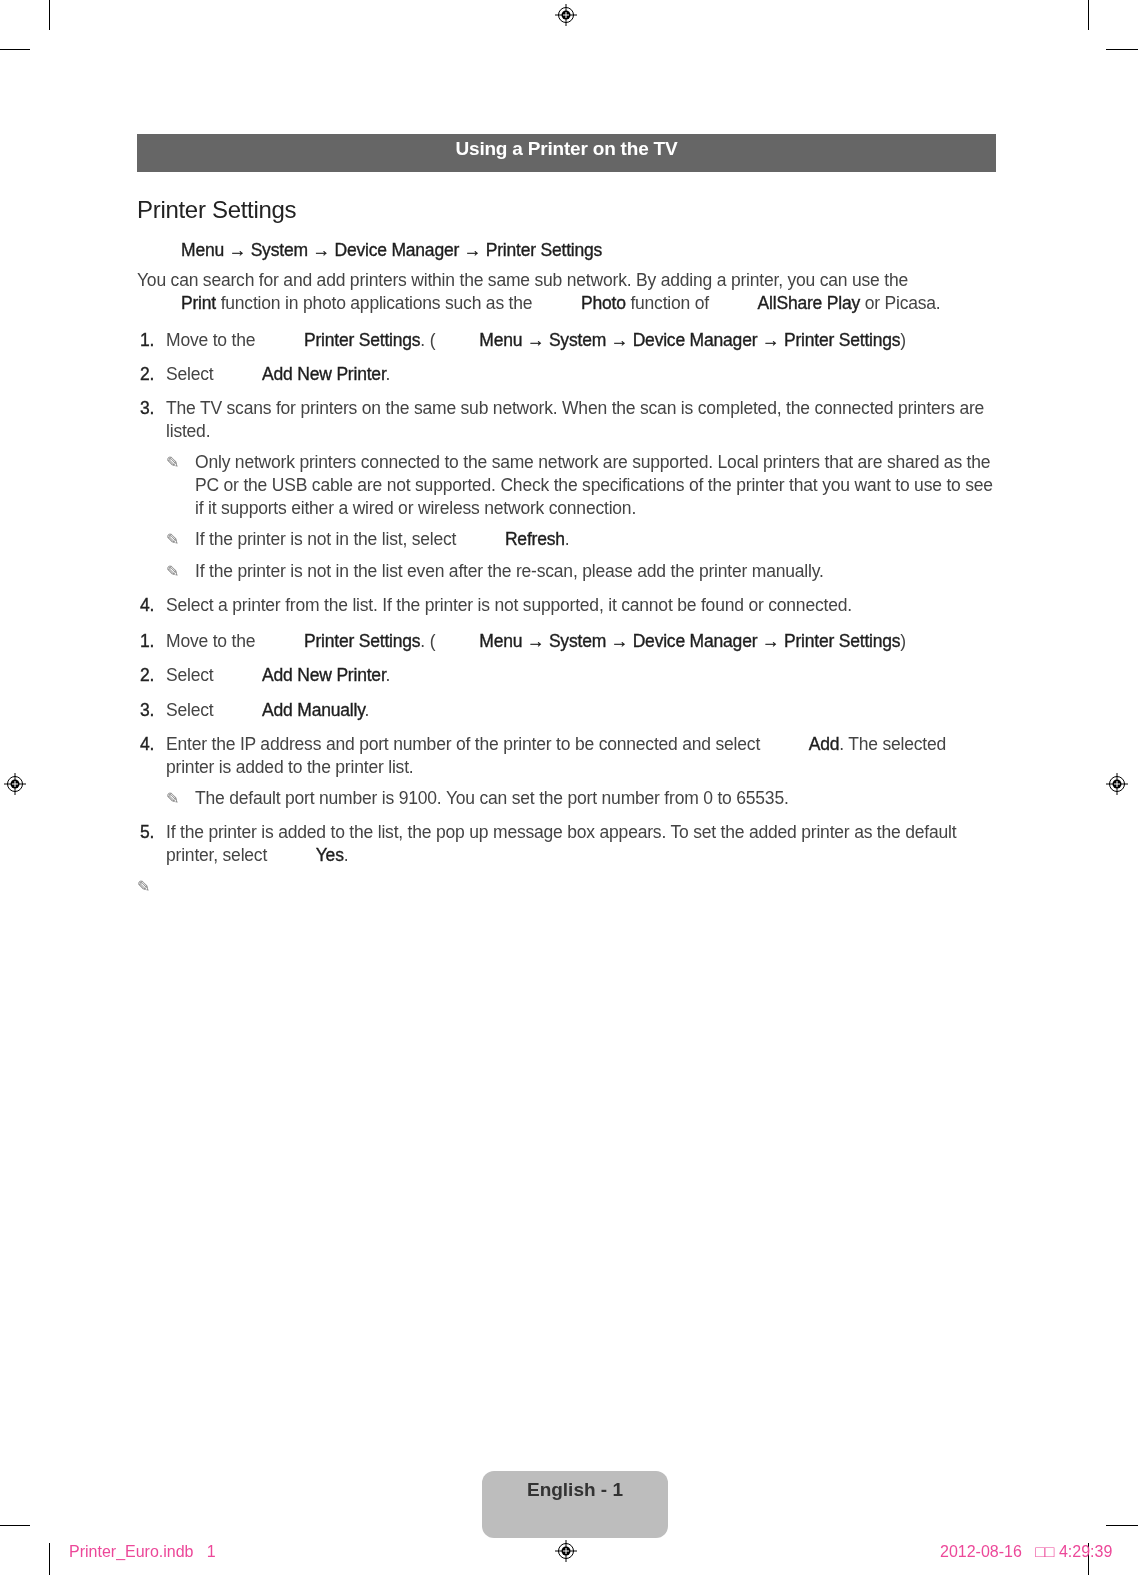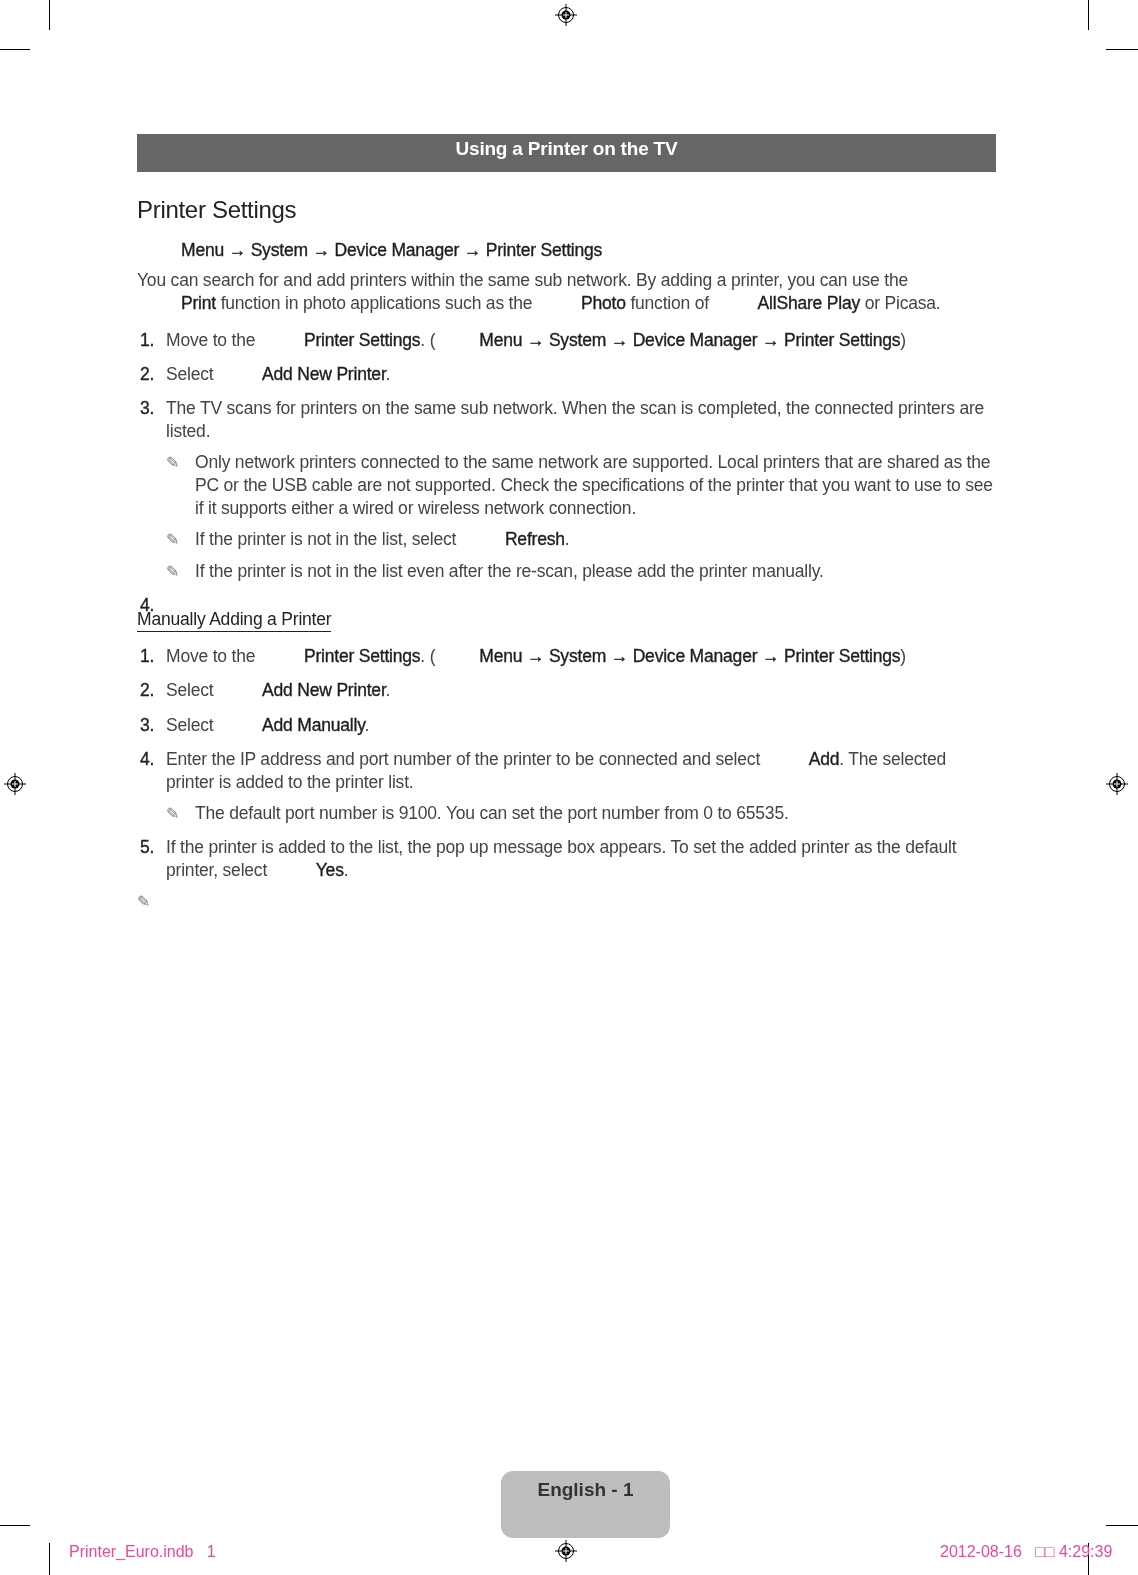--- a/index.html
+++ b/index.html
@@ -21,21 +21,21 @@
   b, .b { font-weight: normal; color: #1e1e1e; margin-left: 44px; -webkit-text-stroke: 0.35px #1e1e1e; }
   .subhead {
     display: inline-block; font-size: 17.5px; color: #222; border-bottom: 1.5px solid #222;
     padding-bottom: 1px; letter-spacing: -0.2px;
   }
   .step { position: relative; padding-left: 29px; font-size: 17.5px; line-height: 23px; color: #444; letter-spacing: -0.2px; }
   .step .num { position: absolute; left: 3px; top: 0; color: #222; -webkit-text-stroke: 0.35px #222; }
   .note { position: relative; padding-left: 29px; font-size: 17.5px; line-height: 23px; color: #444; letter-spacing: -0.2px; }
   .note .pen { position: absolute; left: 0; top: 0; color: #777; font-size: 16px; }
   .footer-tab {
-    position: absolute; left: 501px; top: 1471px; width: 169px; height: 67px;
+    position: absolute; left: 482px; top: 1471px; width: 186px; height: 67px;
     background: #bdbdbd; border-radius: 12px; text-align: center;
   }
   .footer-tab span { display: block; margin-top: 8px; font-weight: bold; font-size: 19px; color: #333; }
   .slug { position: absolute; top: 1543px; font-size: 16px; color: #ec4899; font-family: "Liberation Sans", sans-serif; }
 </style>
 </head>
 <body>
 
 <div class="crop" style="left:49px;top:0;width:1px;height:30px;"></div>
 <div class="crop" style="left:0;top:49px;width:30px;height:1px;"></div>
@@ -106,24 +106,23 @@
   <div class="note" style="margin-left:29px;margin-top:8px;">
     <span class="pen">✎</span><span>Only network printers connected to the same network are supported. Local printers that are shared as the PC or the USB cable are not supported. Check the specifications of the printer that you want to use to see if it supports either a wired or wireless network connection.</span>
   </div>
   <div class="note" style="margin-left:29px;margin-top:8px;">
     <span class="pen">✎</span><span>If the printer is not in the list, select </span><b>Refresh</b><span>.</span>
   </div>
   <div class="note" style="margin-left:29px;margin-top:9px;">
     <span class="pen">✎</span><span>If the printer is not in the list even after the re-scan, please add the printer manually.</span>
   </div>
   <div class="step" style="margin-top:11px;">
-    <span class="num">4.</span>
+    <span class="num">4.</span><span>Select a printer from the list. If the printer is not supported, it cannot be found or connected.</span>
   </div>
 
-  <div style="margin-top:26px;"><span class="subhead">Manually Adding a Printer</span></div>
 
   <div class="step" style="margin-top:13px;">
     <span class="num">1.</span><span>Move to the </span><b>Printer Settings</b><span>. (</span><b>Menu → System → Device Manager → Printer Settings</b><span>)</span>
   </div>
   <div class="step" style="margin-top:11px;">
     <span class="num">2.</span><span>Select </span><b>Add New Printer</b><span>.</span>
   </div>
   <div class="step" style="margin-top:12px;">
     <span class="num">3.</span><span>Select </span><b>Add Manually</b><span>.</span>
   </div>

